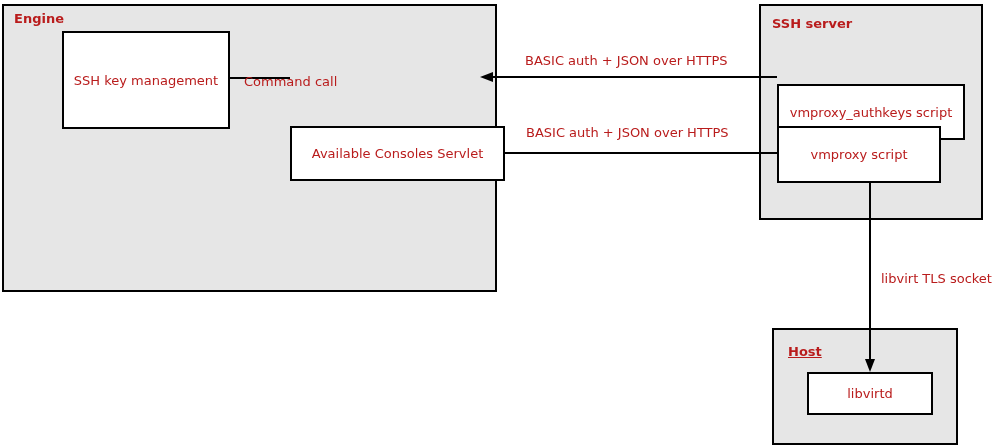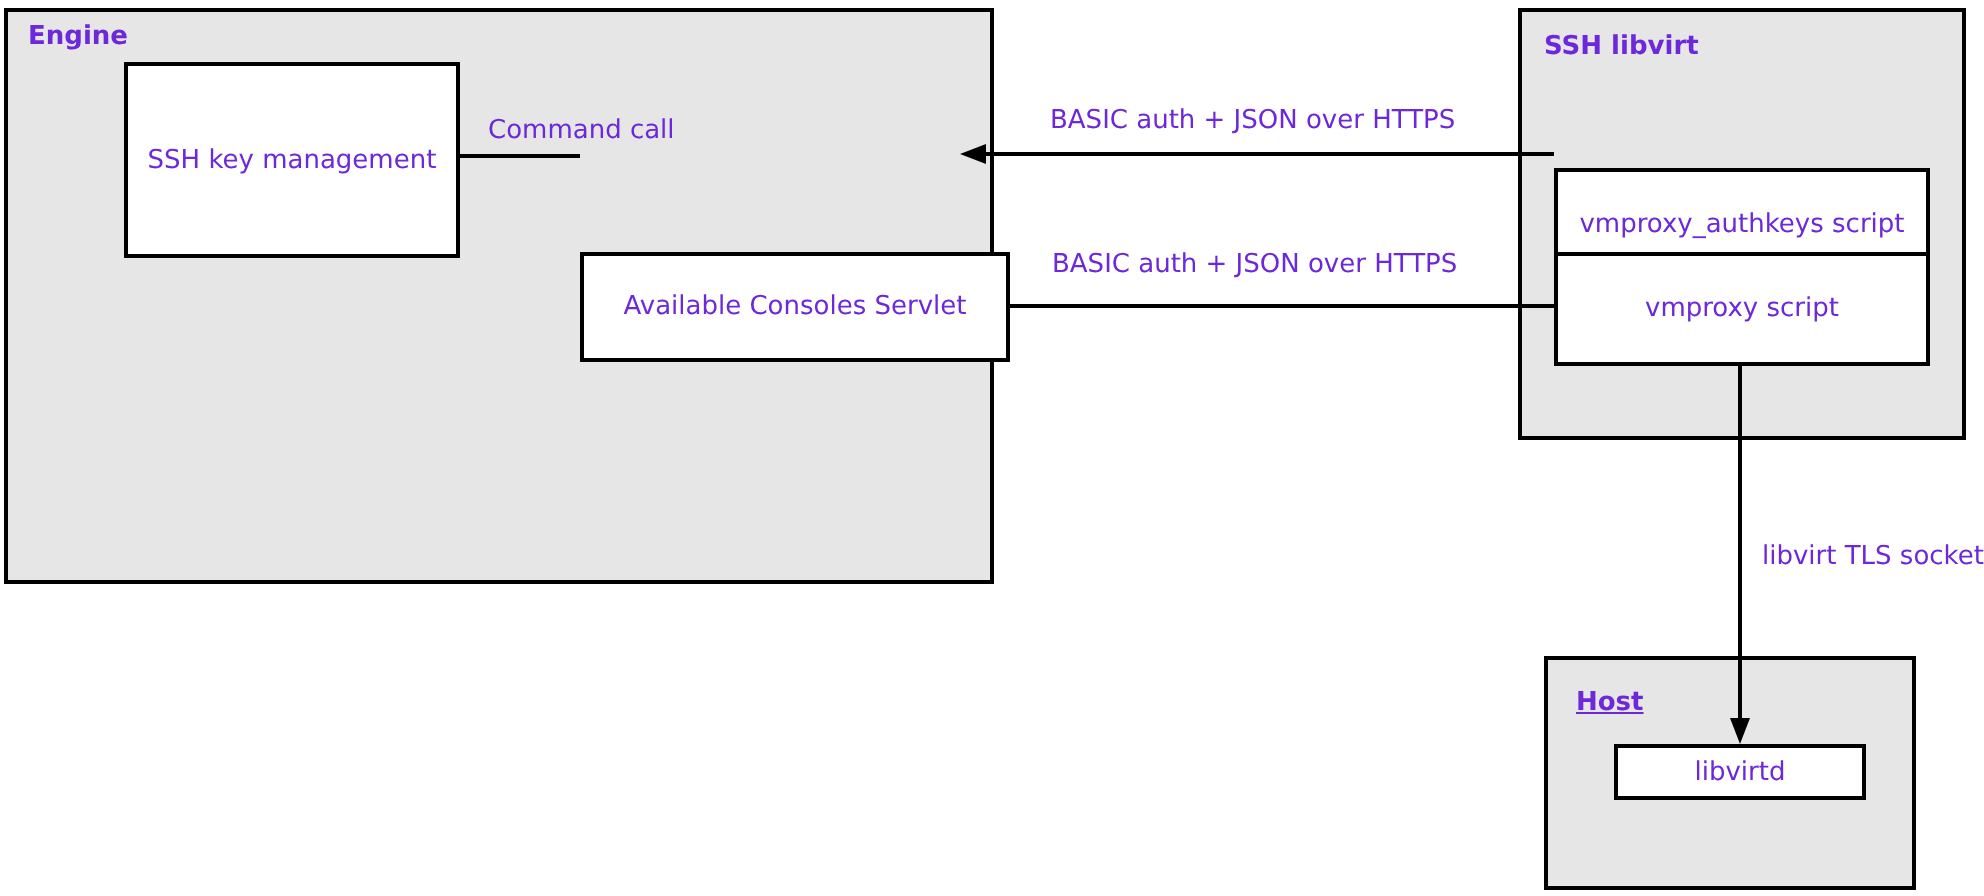--- a/index.html
+++ b/index.html
@@ -3,21 +3,21 @@
 <meta charset="utf-8">
 <style>
   html, body { margin: 0; padding: 0; background: #ffffff; }
   .canvas {
     position: relative;
     width: 992px;
     height: 448px;
     background: #ffffff;
     font-family: "DejaVu Sans", sans-serif;
     font-size: 13px;
-    color: #6d28d9;
+    color: #b91c1c;
     overflow: hidden;
   }
   .group {
     position: absolute;
     background: #e6e6e6;
     border: 2px solid #000000;
     box-sizing: border-box;
   }
   .group-title {
     position: absolute;
@@ -57,27 +57,27 @@
   #group-host       { left: 772px; top: 328px; width: 186px; height: 117px; }
   #group-engine .group-title     { left: 10px; top: 5px;  }
   #group-ssh-server .group-title { left: 11px; top: 10px; }
   #group-host .group-title       { left: 14px; top: 14px; text-decoration: underline; }
 
   
   #node-ssh-key-management         { left: 20px;  top: 31px;  width: 168px; height: 98px; margin-left: 42px; }
   #node-public-keys-servlet        { left: 290px; top: 47px;  width: 190px; height: 56px; }
   #node-available-consoles-servlet { left: 290px; top: 126px; width: 215px; height: 55px; }
   #node-vmproxy-authkeys-script    { left: 777px; top: 48px;  width: 188px; height: 56px; margin-top: 36px; }
-  #node-vmproxy-script             { left: 777px; top: 126px; width: 188px; height: 57px; }
-  #node-libvirtd                   { left: 807px; top: 372px; width: 126px; height: 28px; }
+  #node-vmproxy-script             { left: 777px; top: 126px; width: 164px; height: 57px; }
+  #node-libvirtd                   { left: 807px; top: 372px; width: 126px; height: 43px; }
 
   
   #edge-command-call-line      { left: 200px; top: 77px;  width: 90px;  }
   #edge-command-call-head      { left: 188px; top: 73px;  }
-  #edge-command-call-label     { left: 196px; top: 58px; margin-left: 48px;  }
+  #edge-command-call-label     { left: 196px; top: 74px; margin-left: 48px;  }
 
   #edge-basic-top-line         { left: 492px; top: 76px;  width: 285px; }
   #edge-basic-top-head         { left: 480px; top: 72px;  }
   #edge-basic-top-label        { left: 525px; top: 53px;  }
 
   #edge-basic-bottom-line      { left: 492px; top: 152px; width: 285px; }
   #edge-basic-bottom-head      { left: 480px; top: 148px; }
   #edge-basic-bottom-label     { left: 526px; top: 125px; }
 
   #edge-libvirt-tls-line       { left: 869px; top: 182px; height: 178px; }
@@ -86,21 +86,21 @@
 </style>
 </head>
 <body>
 
 <div class="canvas">
 
   <div class="group" id="group-engine">
     <span class="group-title">Engine</span>
   </div>
   <div class="group" id="group-ssh-server">
-    <span class="group-title">SSH libvirt</span>
+    <span class="group-title">SSH server</span>
   </div>
   <div class="group" id="group-host">
     <span class="group-title">Host</span>
   </div>
 
   <div class="hline" id="edge-command-call-line"></div>
   <div class="arrow-left" id="edge-command-call-head"></div>
   <span class="edge-label" id="edge-command-call-label">Command call</span>
 
   <div class="hline" id="edge-basic-top-line"></div>

